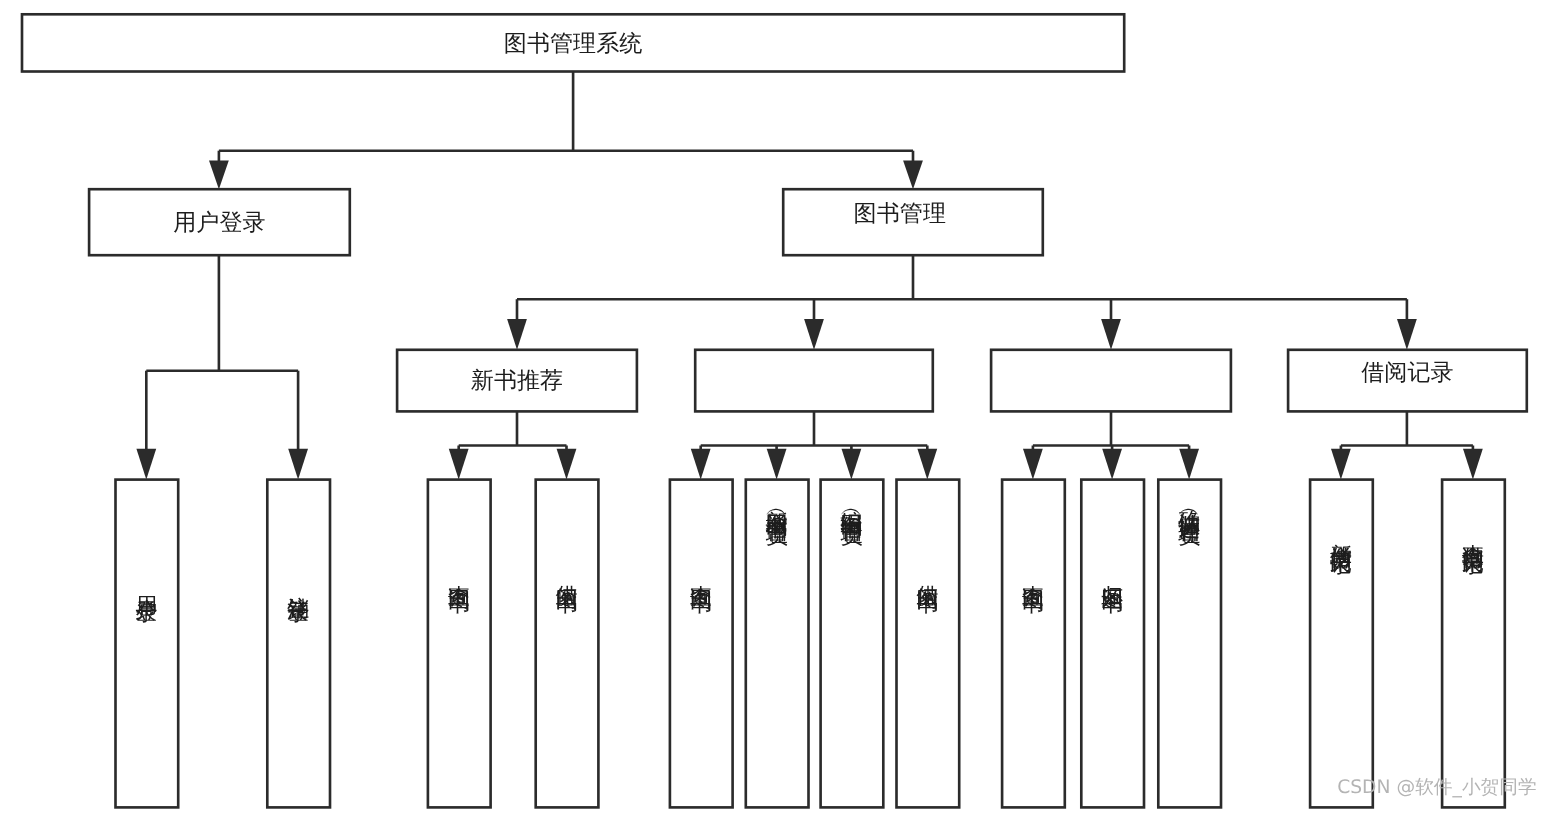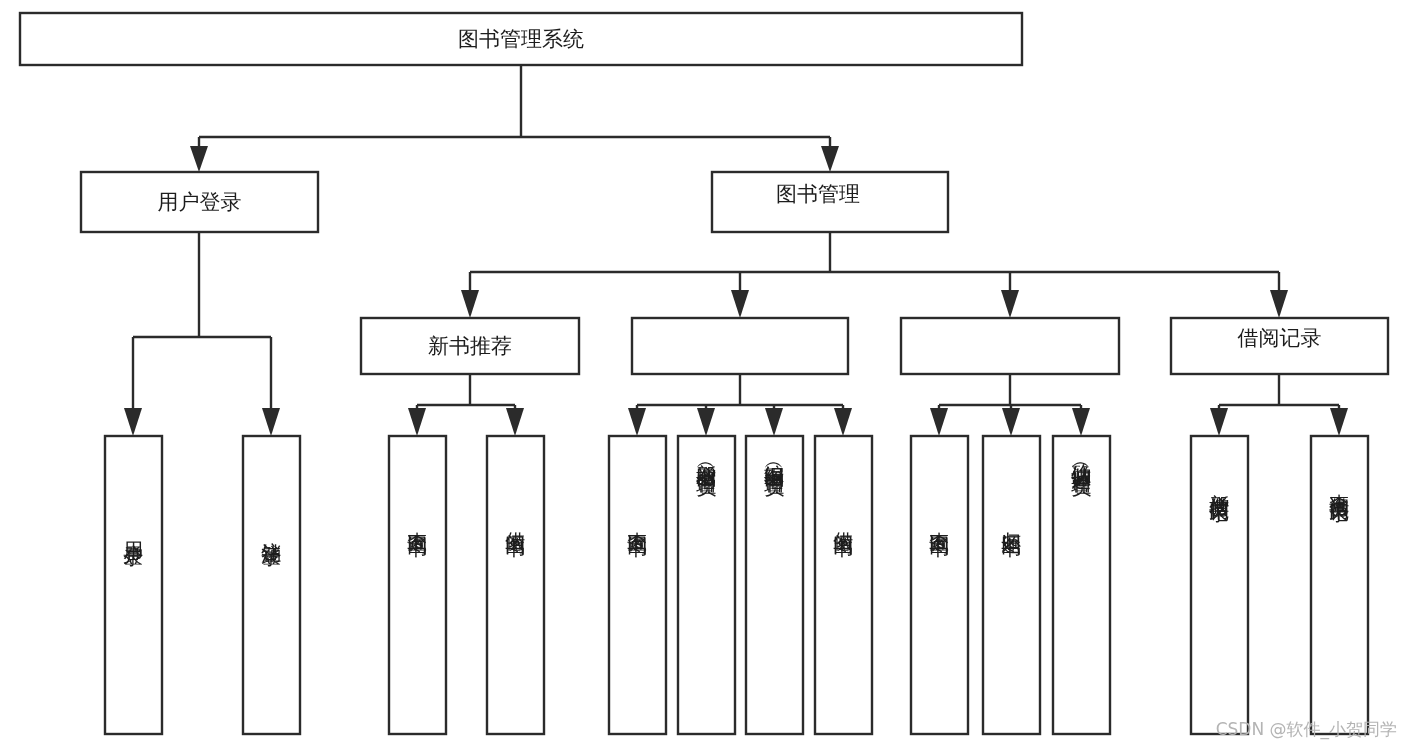--- a/index.html
+++ b/index.html
@@ -67,21 +67,21 @@
   }
   .hlabel-text {
     font-family: "DejaVu Sans", "Liberation Sans", sans-serif;
     font-size: 21px;
     color: #1d1d1d;
     white-space: nowrap;
   }
   .watermark {
     position: absolute;
     right: 8px;
-    bottom: 6px;
+    bottom: 20px;
     font-family: "DejaVu Sans", "Liberation Sans", sans-serif;
     font-size: 17px;
     color: #b4b4b4;
     white-space: nowrap;
     pointer-events: none;
   }
 </style>
 </head>
 <body>
 

